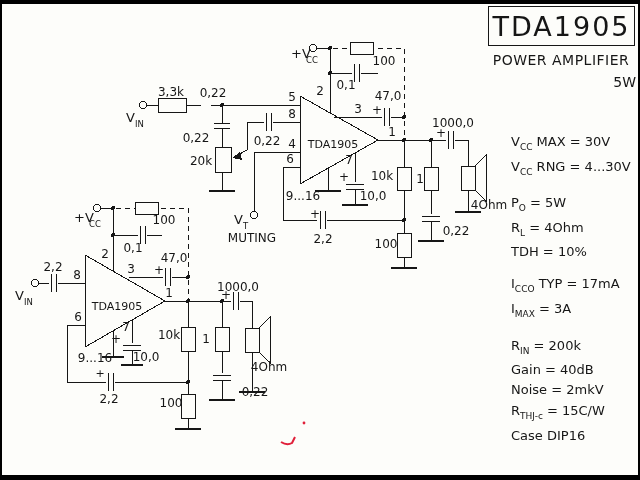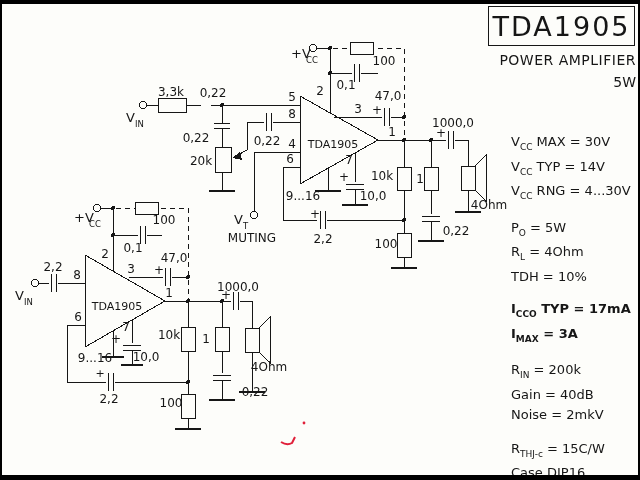--- a/index.html
+++ b/index.html
@@ -15,34 +15,34 @@
     pointer-events:none;z-index:9;
   }
   .title-box{
     position:absolute;left:488px;top:6px;width:145px;height:38px;
     border:1px solid #161616;display:flex;align-items:center;justify-content:center;
   }
   .title-box .title{
     font-size:27px;letter-spacing:2px;white-space:nowrap;
   }
   .subtitle{
-    position:absolute;left:486px;top:52px;width:150px;text-align:right;
+    position:absolute;left:486px;top:52px;width:150px;text-align:center;
     font-size:14px;letter-spacing:0.5px;white-space:nowrap;
   }
   .power{
     position:absolute;left:486px;top:74px;width:150px;text-align:right;
     font-size:14px;
   }
   .specs{
     position:absolute;left:511px;top:132px;width:126px;
     font-size:13px;line-height:20px;white-space:nowrap;
   }
   .spec-group{margin-bottom:12px;}
-  .spec-group:nth-child(3){font-weight:bold;}
-  .spec-group:nth-child(4){margin-bottom:14px;}
+  .spec-group:nth-child(3){}
+  .spec-group:nth-child(4){margin-bottom:1px;}
   .spec-line sub{font-size:9px;letter-spacing:0;}
   svg{position:absolute;left:0;top:0;}
 </style>
 </head>
 <body>
 
 <svg width="640" height="480" viewBox="0 0 640 480">
 
   <g stroke="#161616" fill="none" stroke-width="1" shape-rendering="crispEdges">
     <path d="
@@ -209,21 +209,20 @@
 </svg>
 
 <div class="title-box">
   <div class="title">TDA1905</div>
 </div>
 <div class="subtitle">POWER AMPLIFIER</div>
 <div class="power">5W</div>
 <div class="specs">
     <div class="spec-group">
       <div class="spec-line"><span>V</span><sub>CC</sub><span> MAX = 30V</span></div>
-      <div class="spec-line"><span>V</span><sub>CC</sub><span> TYP = 14V</span></div>
       <div class="spec-line"><span>V</span><sub>CC</sub><span> RNG = 4...30V</span></div>
     </div>
     <div class="spec-group">
       <div class="spec-line"><span>P</span><sub>O</sub><span> = 5W</span></div>
       <div class="spec-line"><span>R</span><sub>L</sub><span> = 4Ohm</span></div>
       <div class="spec-line"><span>TDH = 10%</span></div>
     </div>
     <div class="spec-group">
       <div class="spec-line"><span>I</span><sub>CCO</sub><span> TYP = 17mA</span></div>
       <div class="spec-line"><span>I</span><sub>MAX</sub><span> =   3A</span></div>

